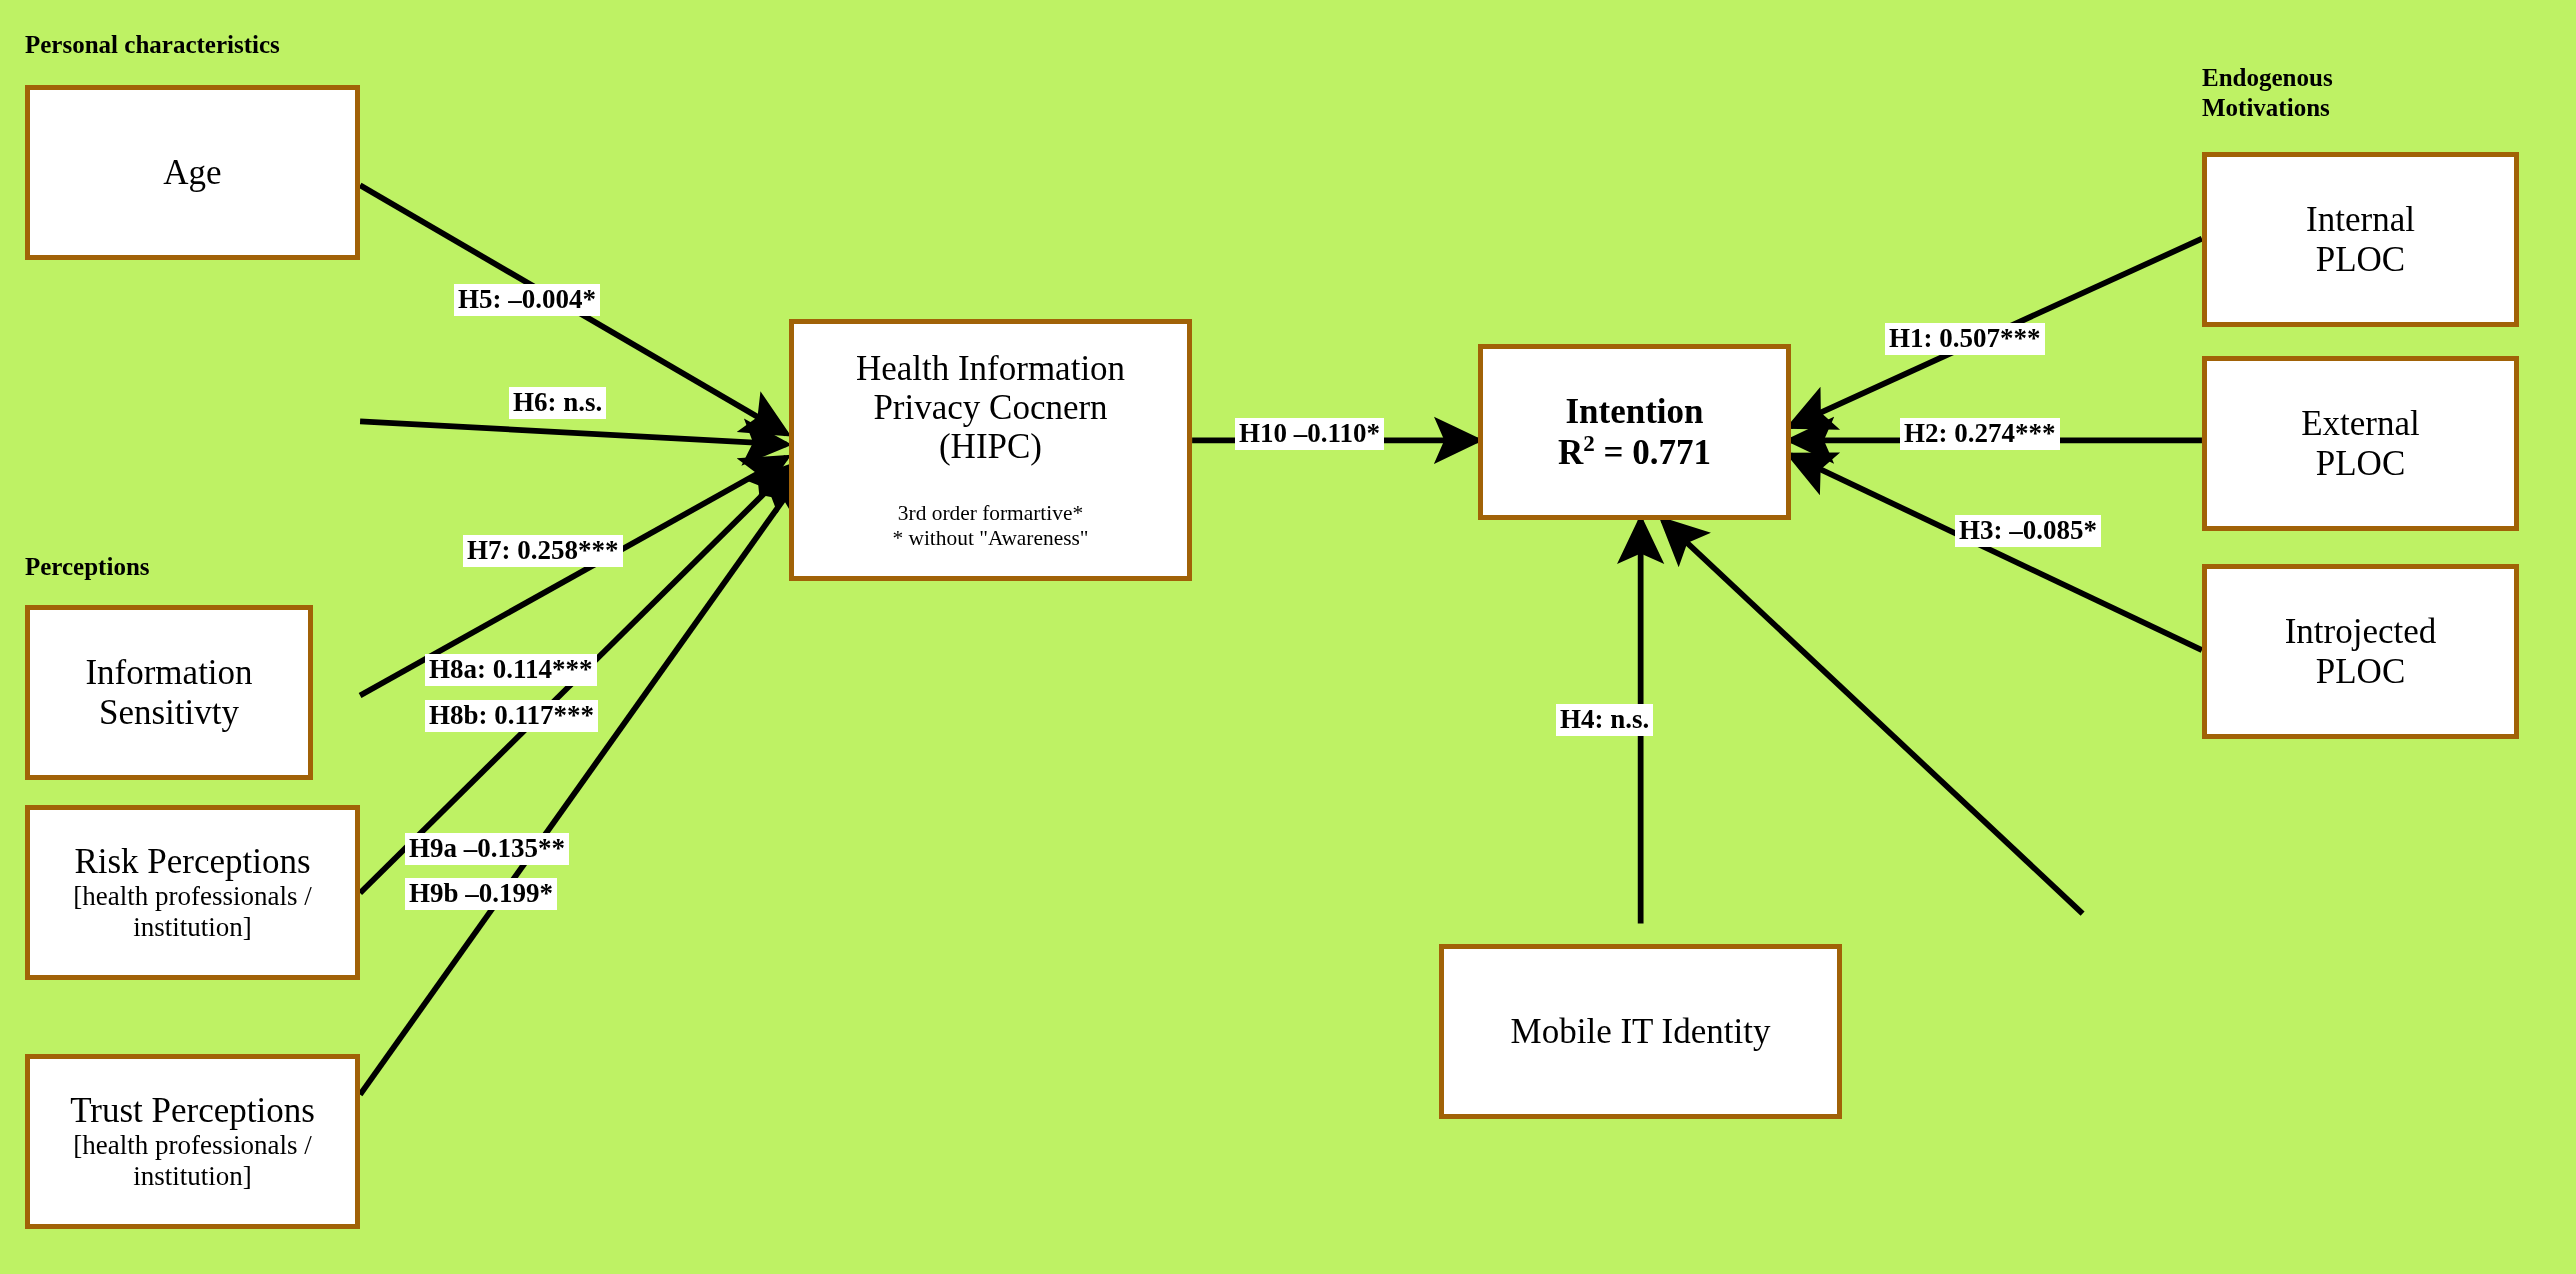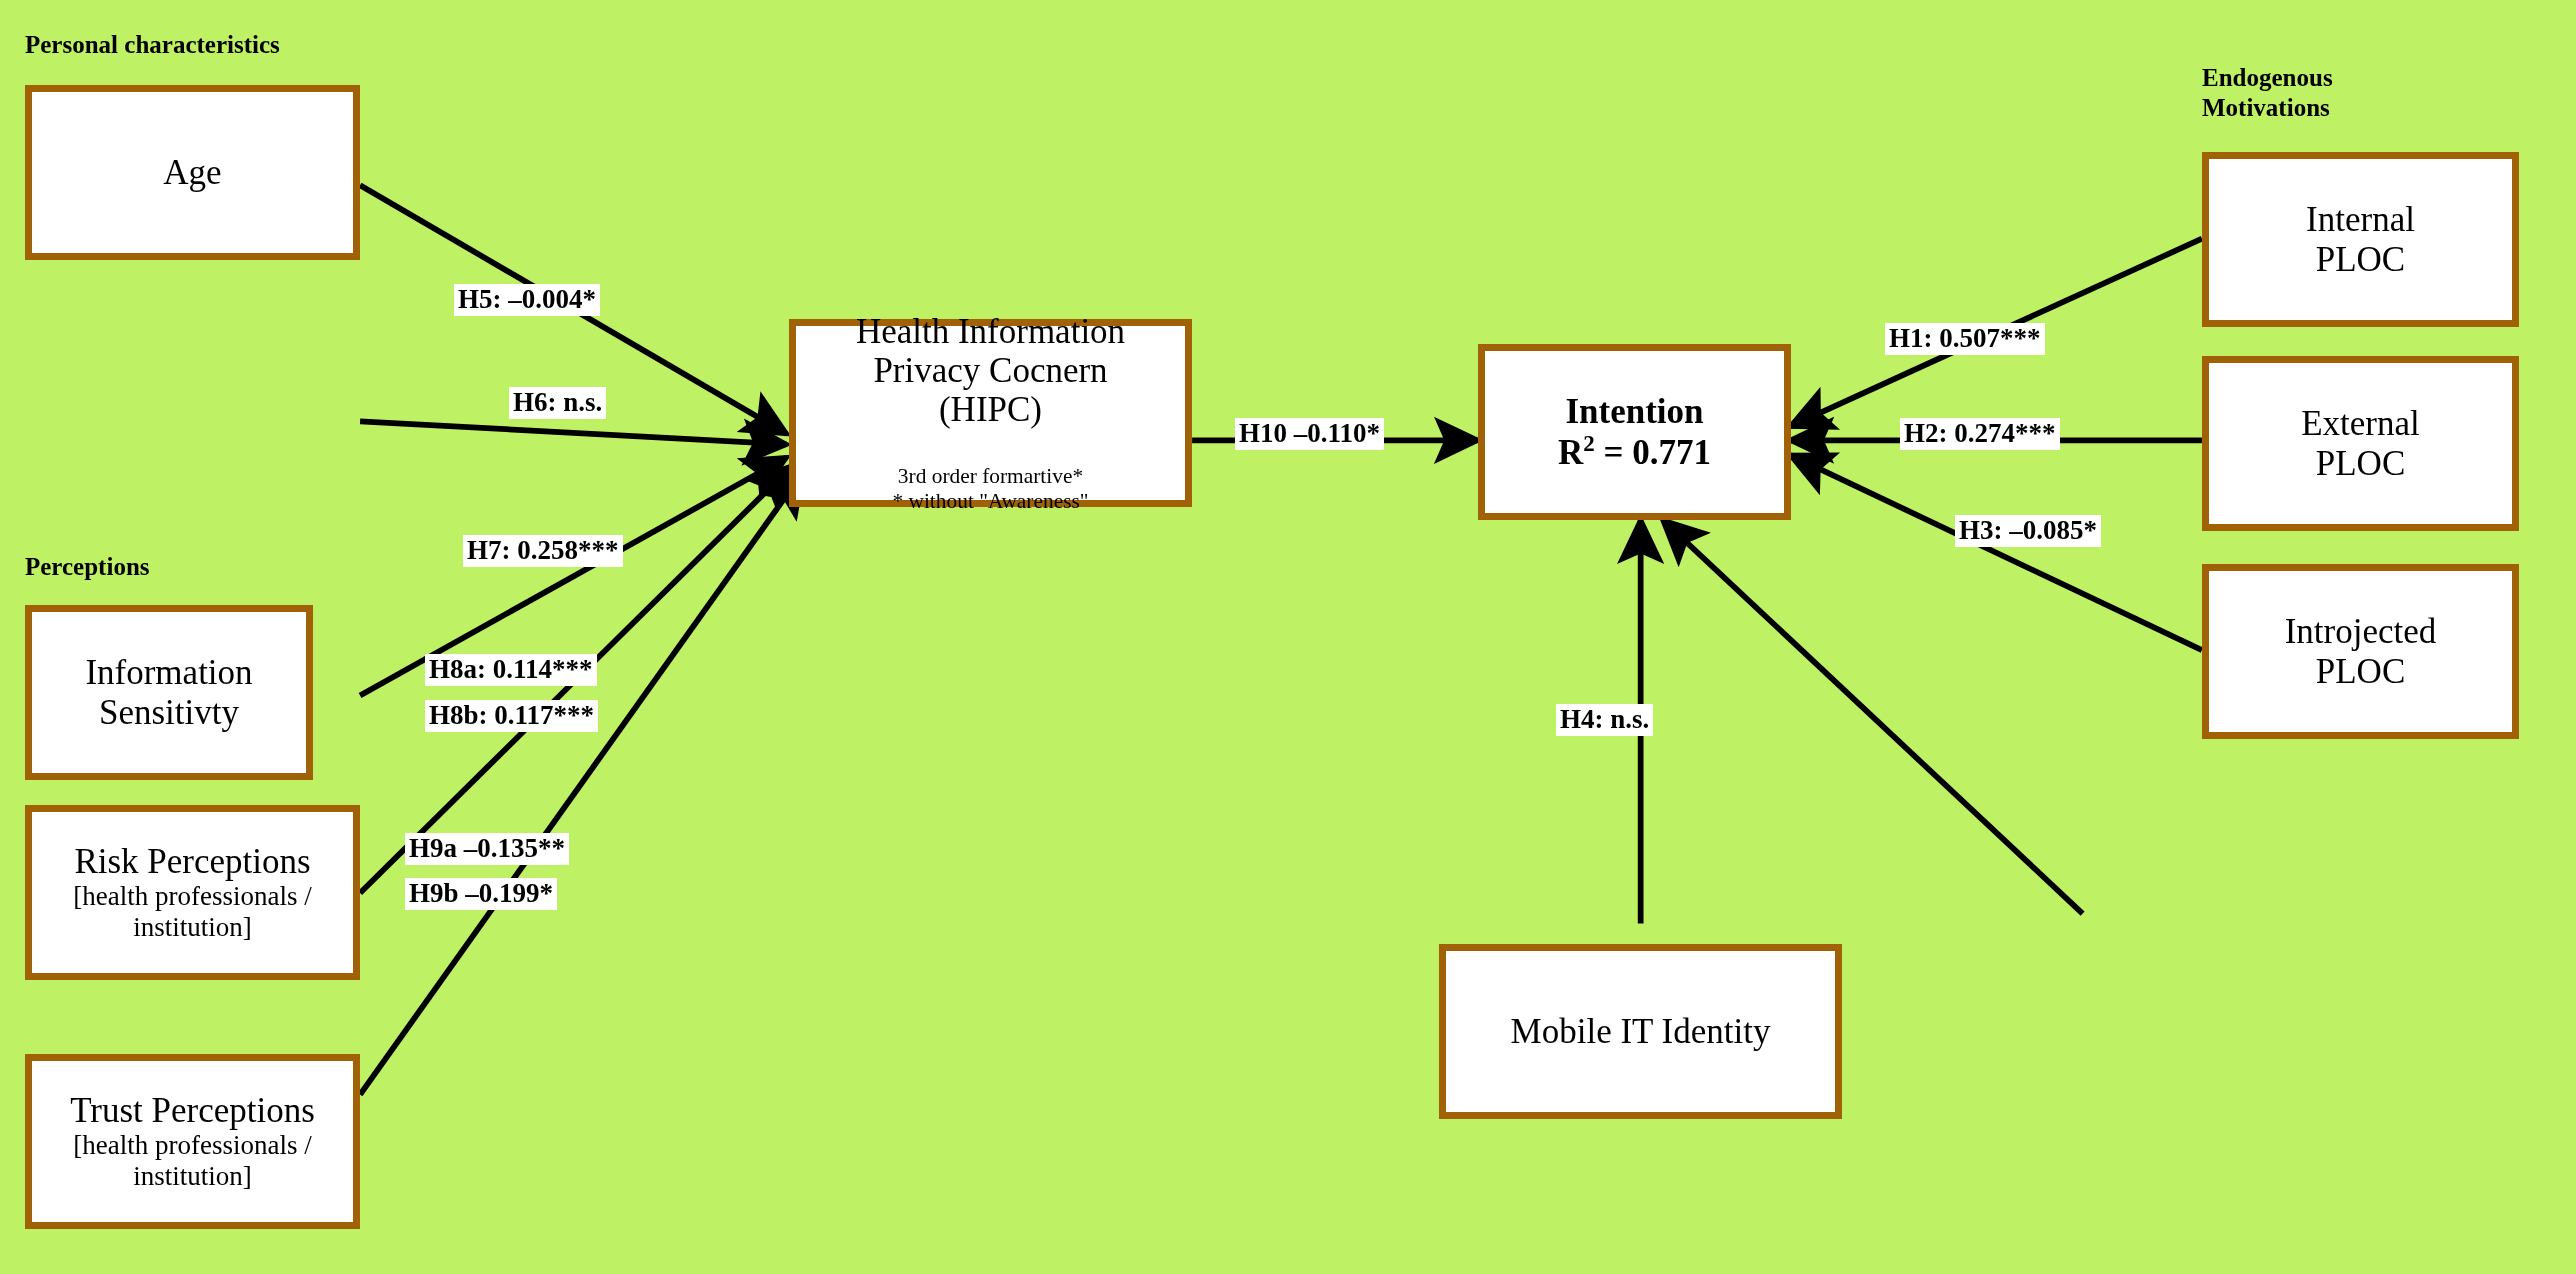--- a/index.html
+++ b/index.html
@@ -1,20 +1,20 @@
 <!DOCTYPE html>
 <html style="font-size:13px"><head>
 <meta charset="utf-8">
 <style>
   html,body{margin:0;padding:0;background:#ffffff;}
   body{font-family:"Liberation Serif",serif;color:#000;}
   #canvas{position:relative;width:2576px;height:1274px;background:#bef264;overflow:hidden;}
   svg#wires{position:absolute;left:0;top:0;width:2576px;height:1274px;pointer-events:none;}
 
-  .box{position:absolute;border:7px solid #a16207;background:#fff;box-sizing:border-box;
+  .box{position:absolute;border:5px solid #a16207;background:#fff;box-sizing:border-box;
        display:flex;flex-direction:column;align-items:center;justify-content:center;text-align:center;}
   .box .ttl{font-size:35px;line-height:1.12;}
   .box .sub{font-size:27px;line-height:1.14;}
   .box .tiny{font-size:21.4px;line-height:1.16;}
 
   .grouphdr{position:absolute;font-weight:bold;font-size:25px;line-height:1.2;white-space:pre-line;}
 
   .plabel{position:absolute;font-weight:bold;font-size:27px;line-height:1.18;white-space:nowrap;
           background:#fff;padding:0 4.1px;}
 
@@ -81,21 +81,21 @@
     <div class="sub" style="white-space:pre-line;">[health professionals /
 institution]</div>
   </div>
 
   <div class="box" style="left:25px;top:1054px;width:335px;height:175px;">
     <div class="ttl">Trust Perceptions</div>
     <div class="sub" style="white-space:pre-line;">[health professionals /
 institution]</div>
   </div>
 
-  <div class="box" style="left:789px;top:319px;width:403px;height:188px;gap:28px;">
+  <div class="box" style="left:789px;top:319px;width:403px;height:262px;gap:28px;">
     <div class="ttl" style="white-space:pre-line;">Health Information
 Privacy Cocnern
 (HIPC)</div>
     <div class="tiny" style="white-space:pre-line;margin-top:6.6px;">3rd order formartive*
 * without "Awareness"</div>
   </div>
 
   <div class="box" style="left:1478px;top:344px;width:313px;height:176px;">
     <div class="ttl" style="font-weight:bold;">Intention</div>
     <div class="ttl" style="font-weight:bold;">

